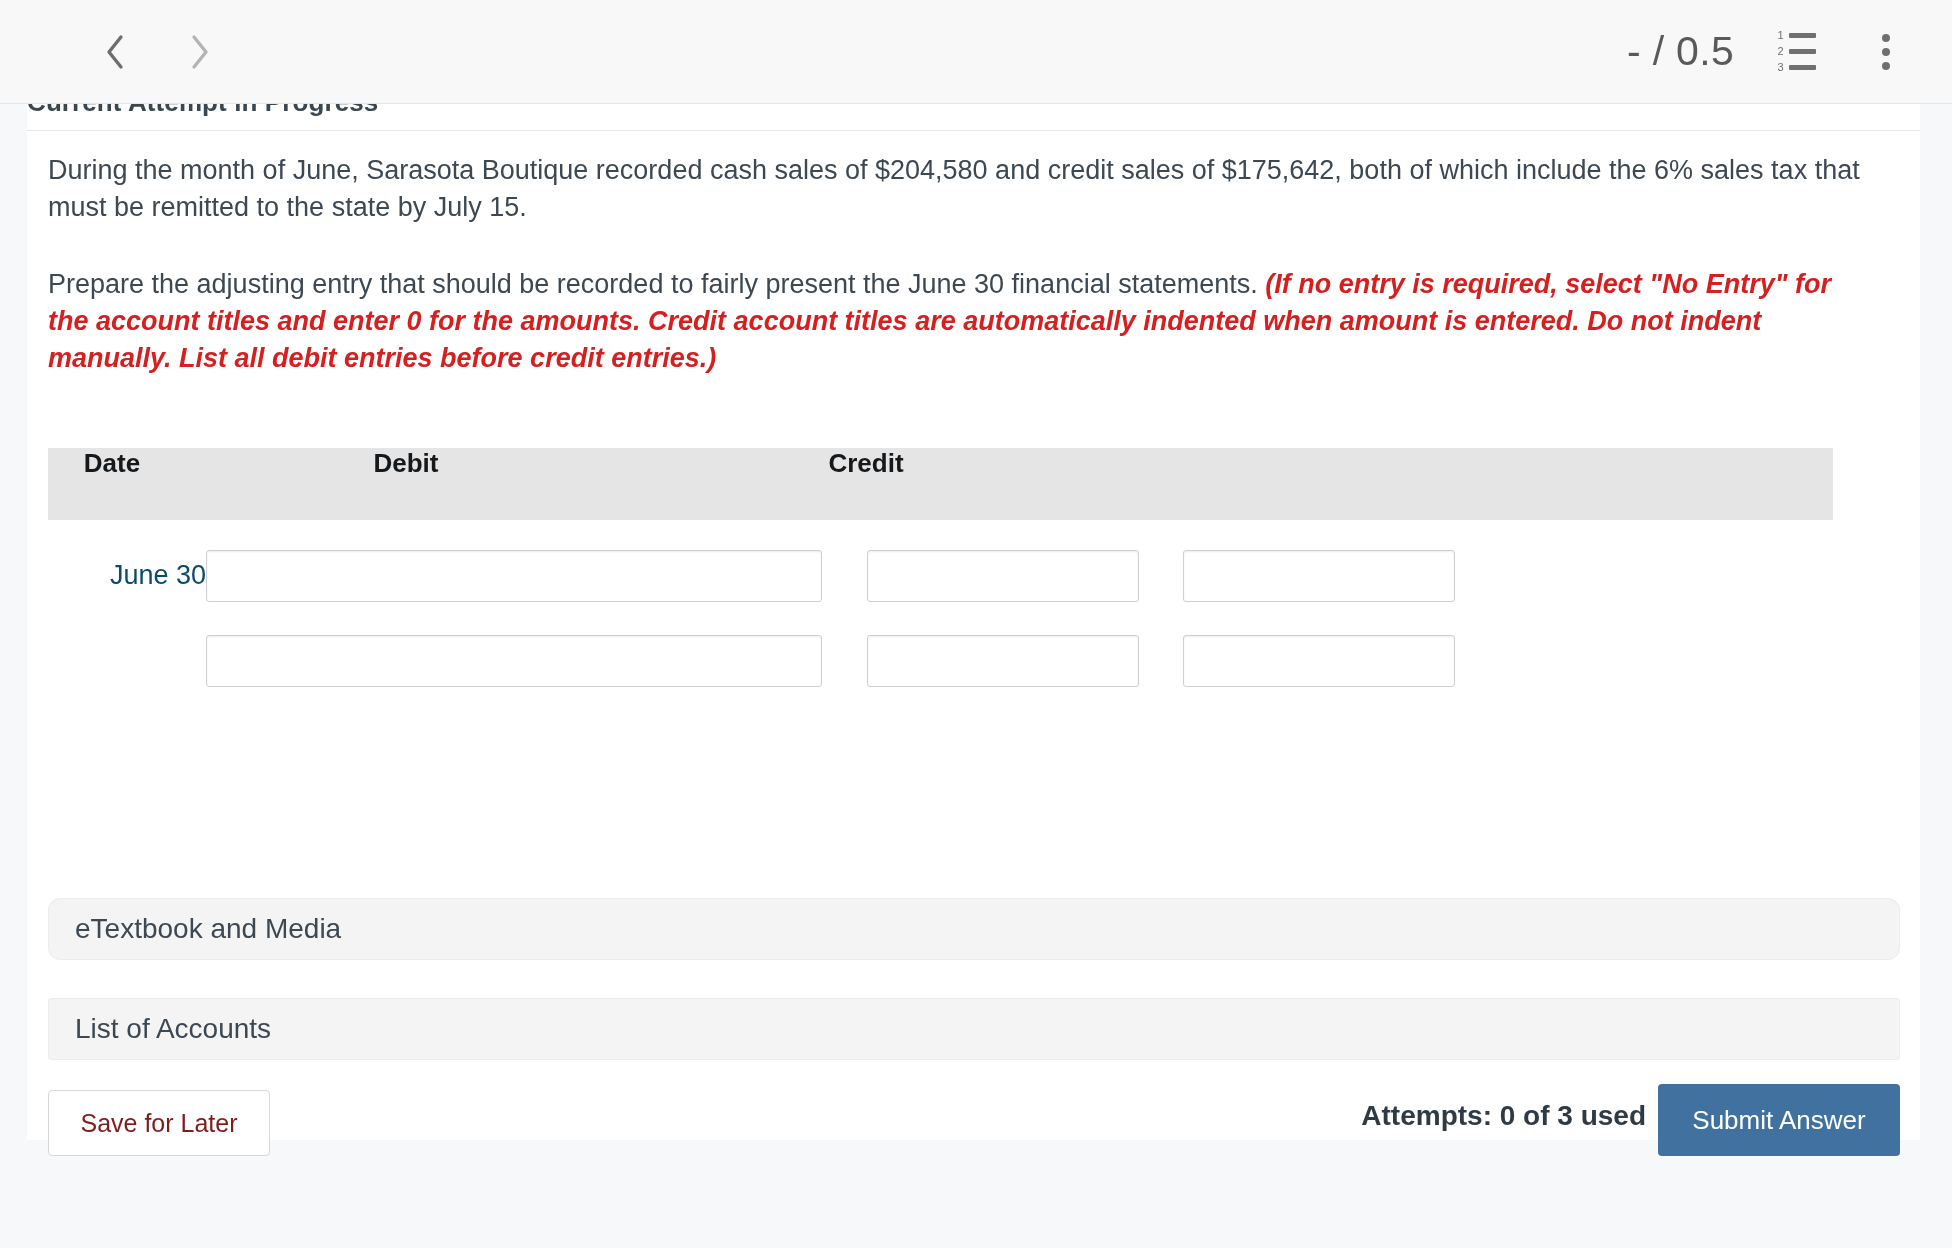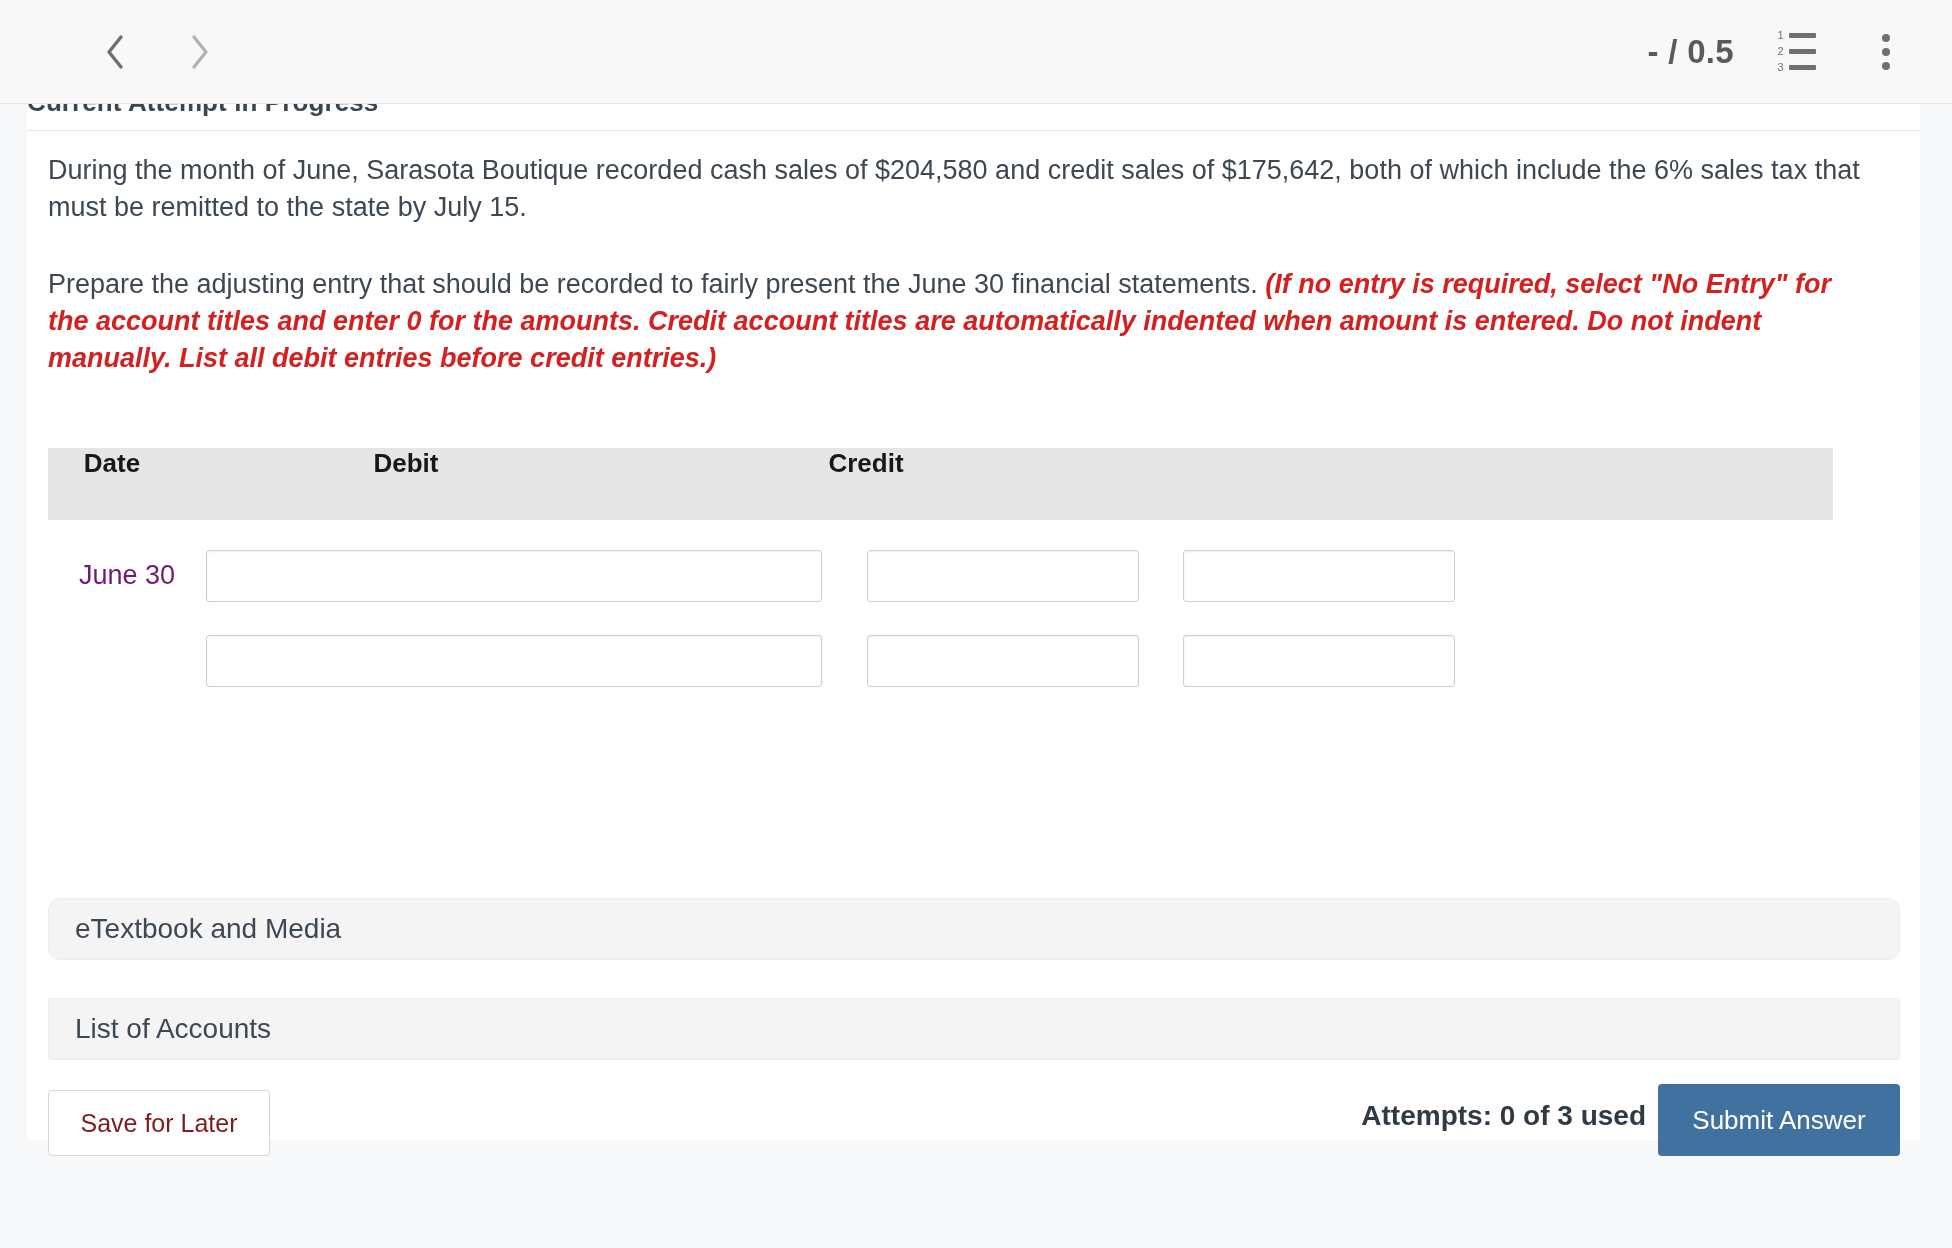--- a/index.html
+++ b/index.html
@@ -34,21 +34,21 @@
   }
   .chev svg { display: block; }
   .chev-prev svg { stroke: #6e6e6e; }
   .chev-next { margin-left: 30px; }
   .chev-next svg { stroke: #b4b4b4; }
 
   .hdr-right {
     margin-left: auto; display: flex; align-items: center;
   }
   .score {
-    font-size: 33px; color: #5a5a5a; font-weight: 700;
+    font-size: 41px; color: #5a5a5a; font-weight: 400;
     white-space: nowrap; letter-spacing: 0.3px;
   }
   .icon-btn {
     width: 56px; height: 56px; margin-left: 34px;
     display: flex; align-items: center; justify-content: center;
     cursor: pointer; background: none; border: none; padding: 0;
   }
   .numlist { display: flex; flex-direction: column; justify-content: center; gap: 5px; }
   .numlist .nl-row { display: flex; align-items: center; gap: 4px; }
   .numlist .nl-num {
@@ -93,21 +93,21 @@
     background: #e5e5e5; height: 72px; width: 1785px;
   }
   .jt-h-date { width: 128px; text-align: center; font-size: 26px; font-weight: 700; color: #16191c; }
   .jt-h-acct { flex: 0 0 700px; font-size: 26px; font-weight: 700; color: #16191c; padding-left: 20px; }
   .jt-h-debit { flex: 0 0 460px; text-align: center; font-size: 26px; font-weight: 700; color: #16191c; }
   .jt-h-credit { flex: 0 0 460px; text-align: center; font-size: 26px; font-weight: 700; color: #16191c; }
 
   .jt-row { display: flex; align-items: center; height: 85px; margin-top: 13px; }
   .jt-row.r2 { margin-top: 0; }
   .jt-date {
-    width: 158px; text-align: center; font-size: 27px; color: #701a75;
+    width: 158px; text-align: right; font-size: 27px; color: #0c4a6e;
   }
   .cell-acct { width: 616px; }
   .cell-amt  { width: 272px; }
   .gap-a { width: 45px; }
   .gap-b { width: 44px; }
 
   input.jinput {
     width: 100%; height: 52px;
     border: 1px solid #cfcfcf; border-radius: 3px;
     background: #fff; outline: none;

